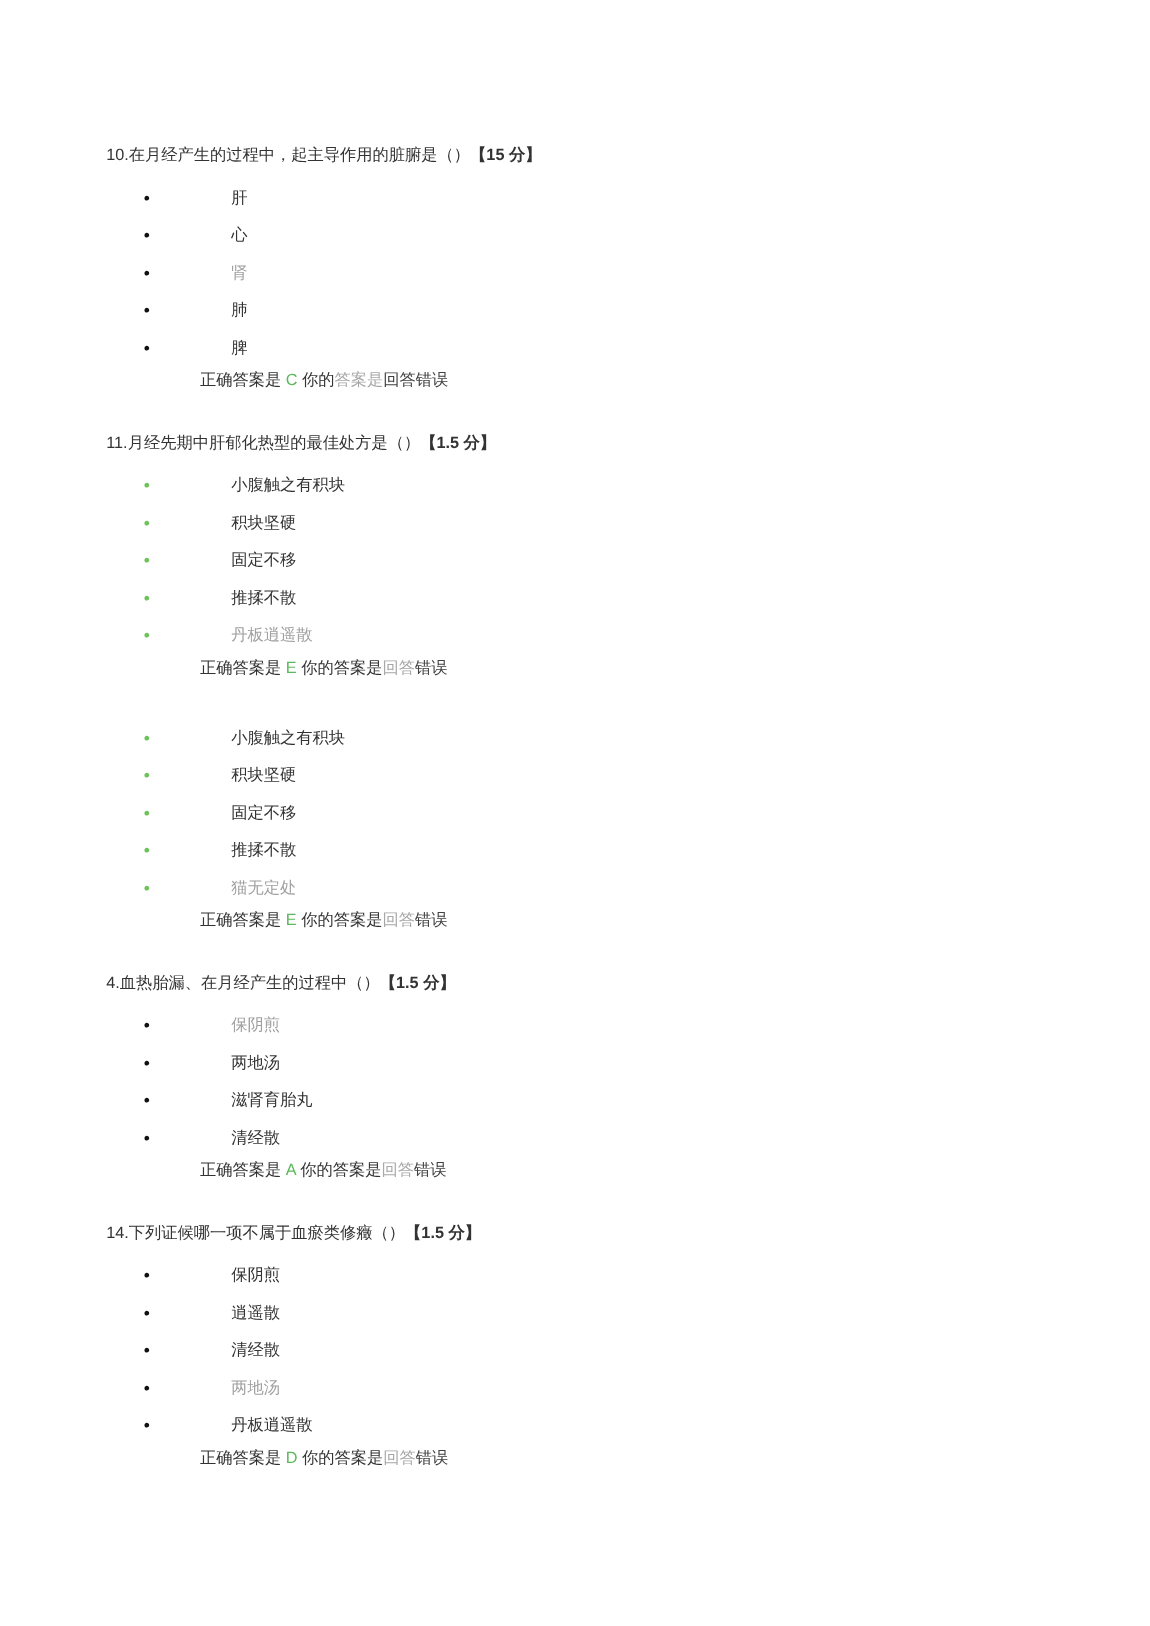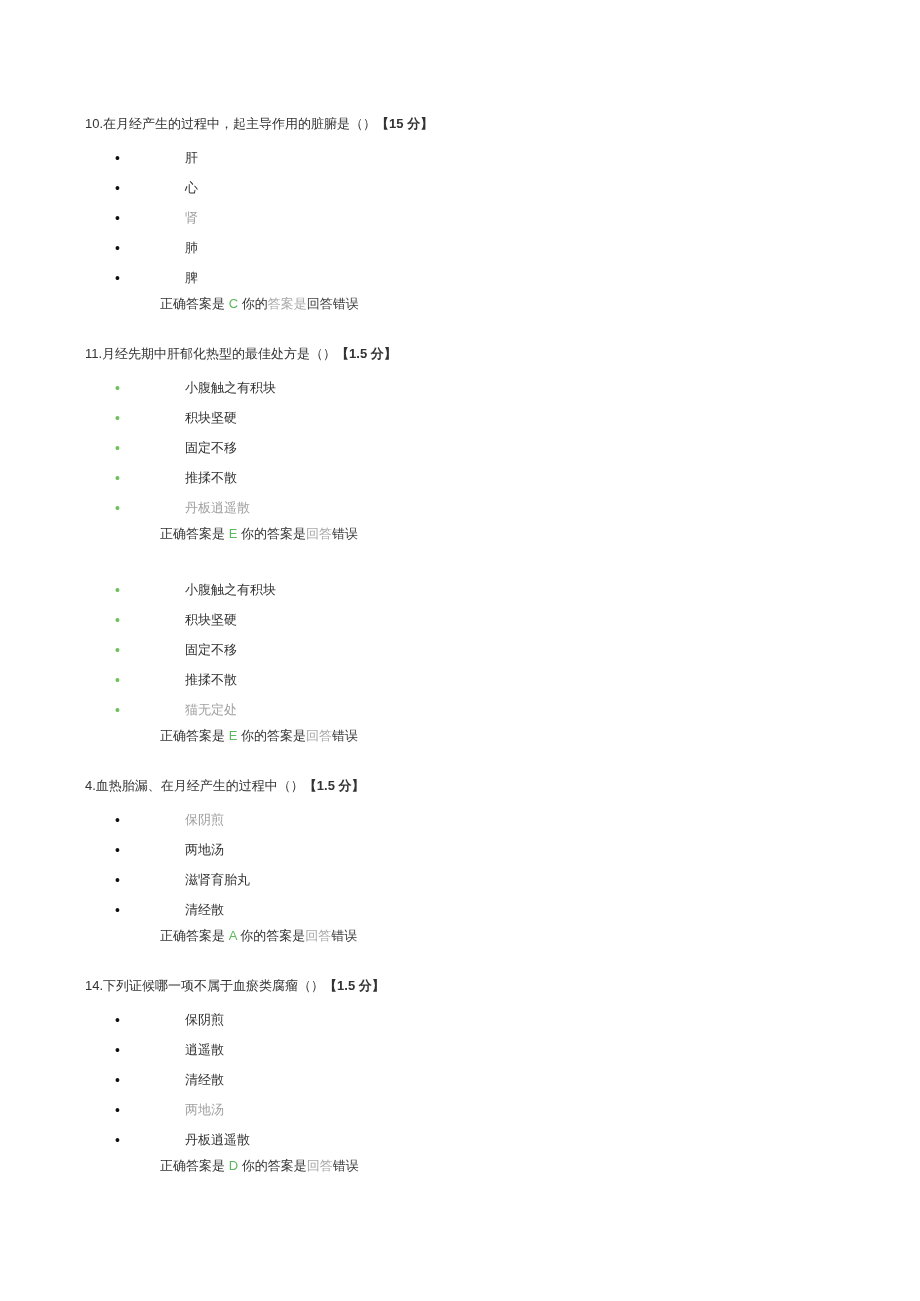--- a/index.html
+++ b/index.html
@@ -121,21 +121,21 @@
       <li><span>清经散</span></li>
     </ul>
     <div class="answer-row">
       <span>正确答案是</span>
       <span class="ans-letter">A</span><span> 你的答案是</span><span class="grey-text">回答</span><span class="orange-text">错误</span>
     </div>
   </div>
 
   <div class="question">
     <div class="q-title">
-      <span>14.</span><span>下列证候哪一项不属于血瘀类腐瘤（）</span><span class="bracket">【1.5 分】</span>
+      <span>14.</span><span>下列证候哪一项不属于血瘀类修癥（）</span><span class="bracket">【1.5 分】</span>
     </div>
     <ul class="options bullets-black">
       <li><span>保阴煎</span></li>
       <li><span>逍遥散</span></li>
       <li><span>清经散</span></li>
       <li><span class="opt-selected">两地汤</span></li>
       <li><span>丹板逍遥散</span></li>
     </ul>
     <div class="answer-row">
       <span>正确答案是</span>

